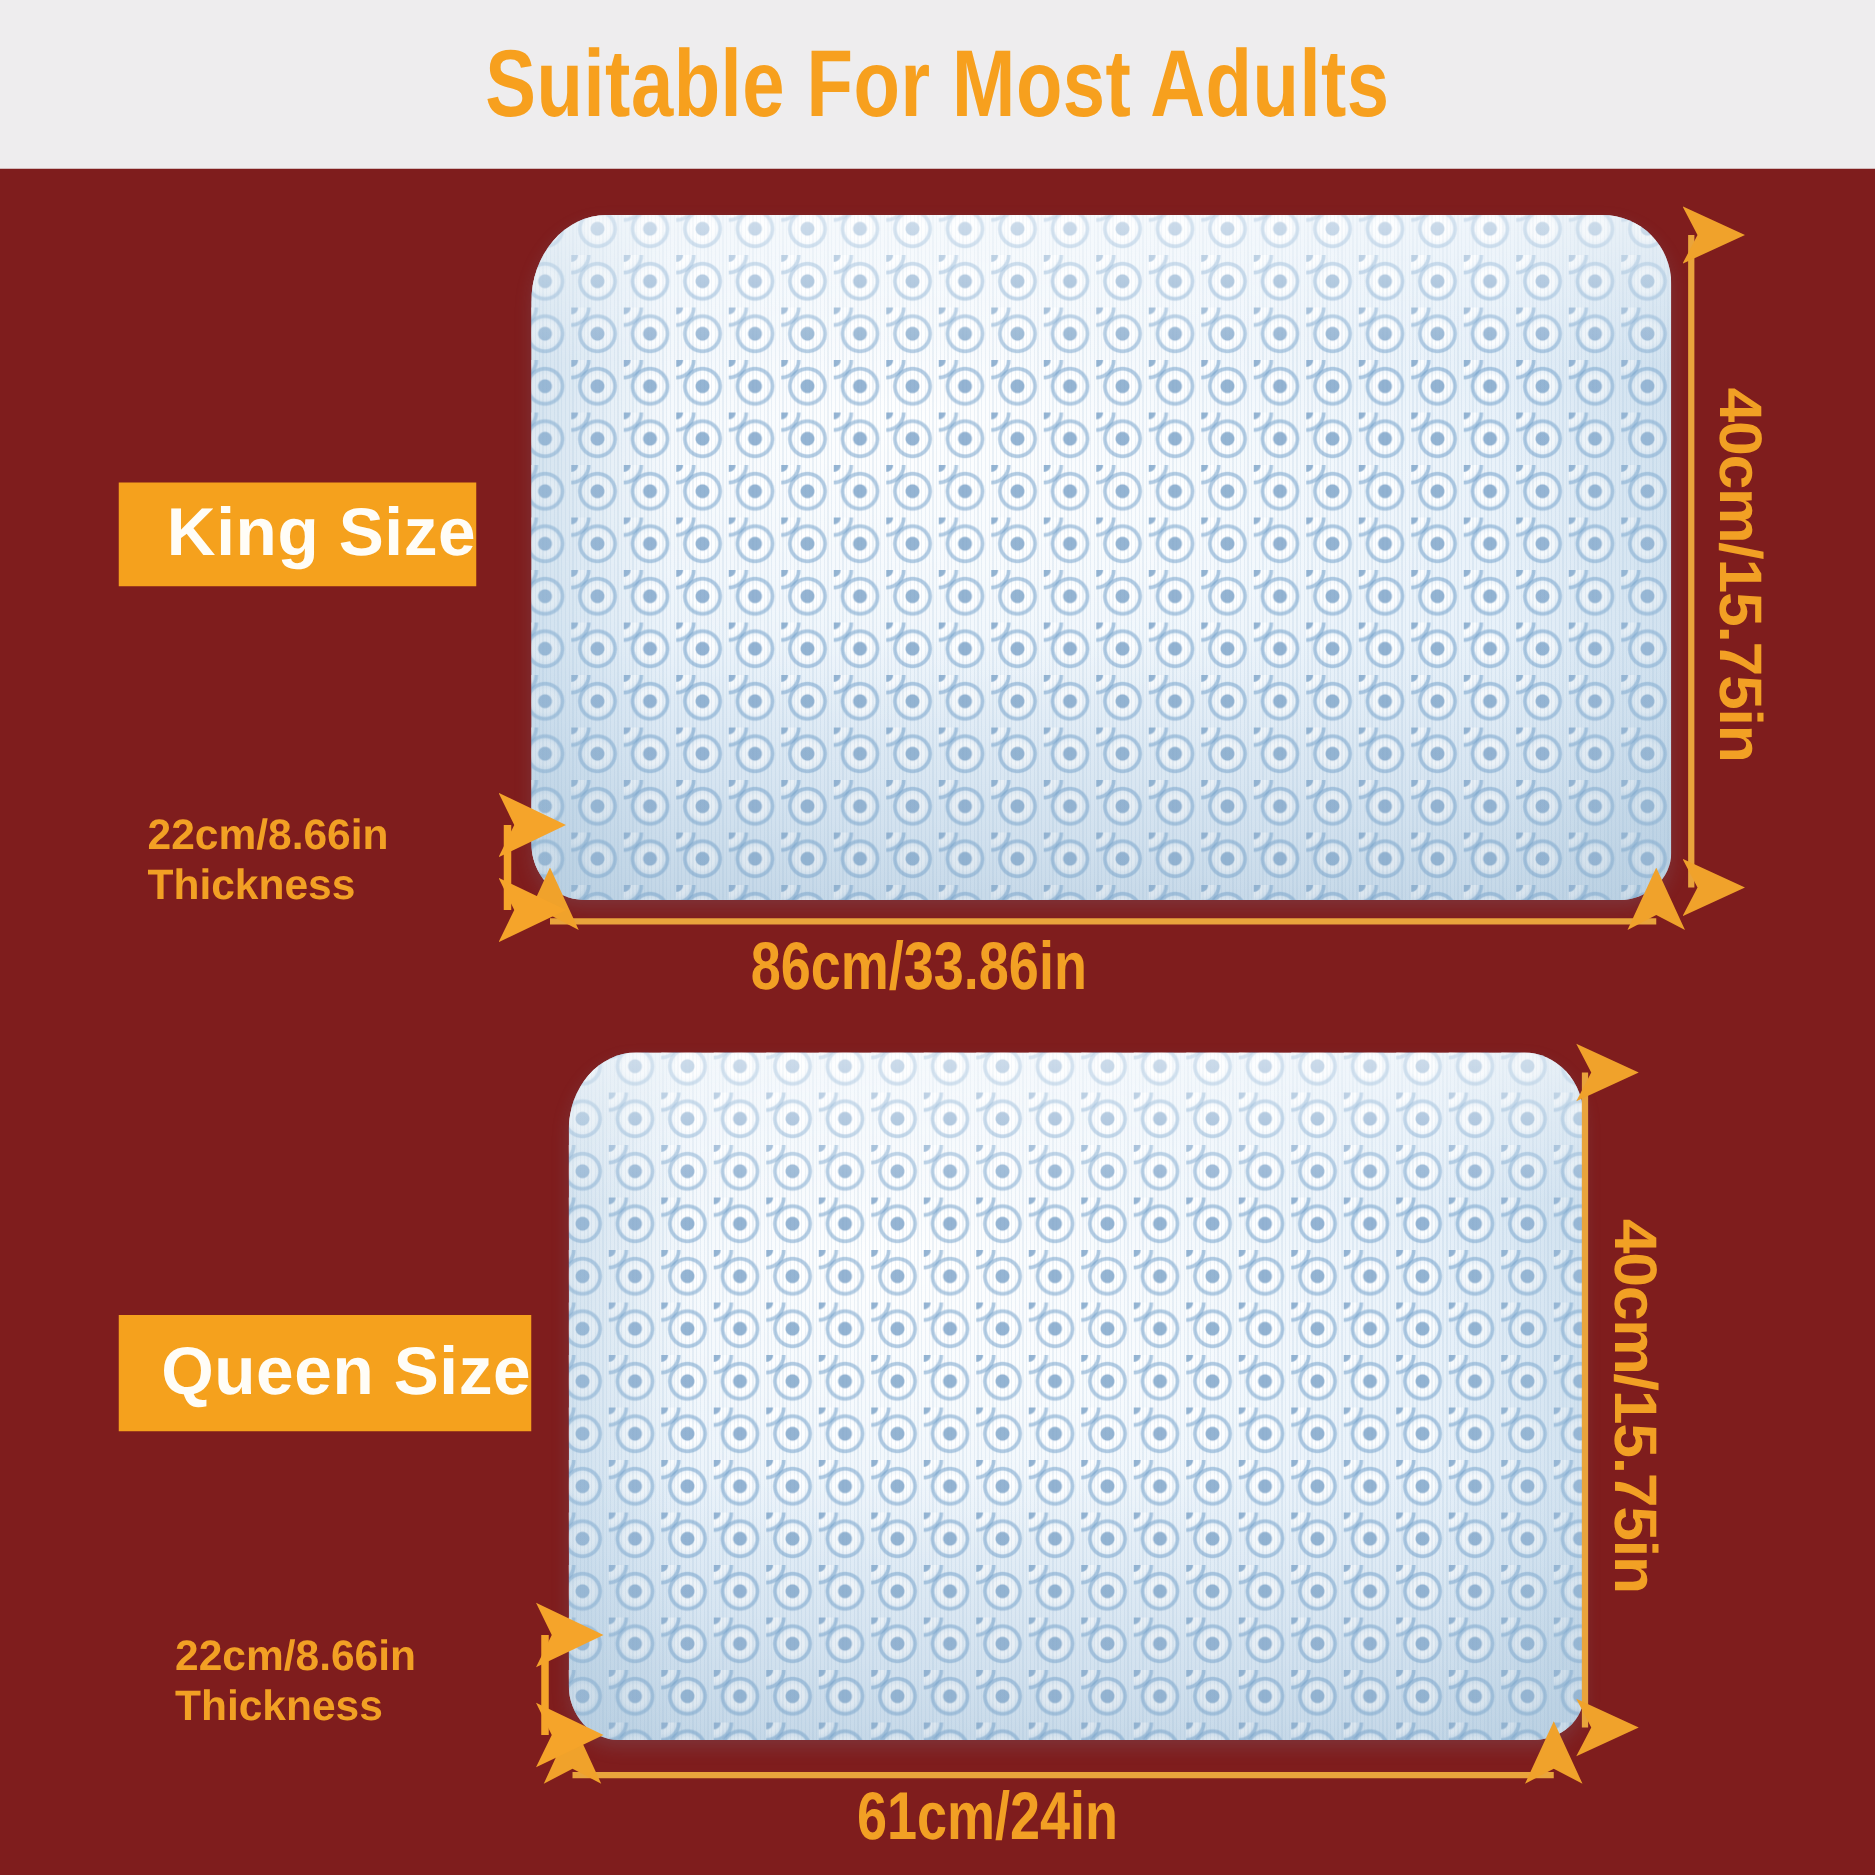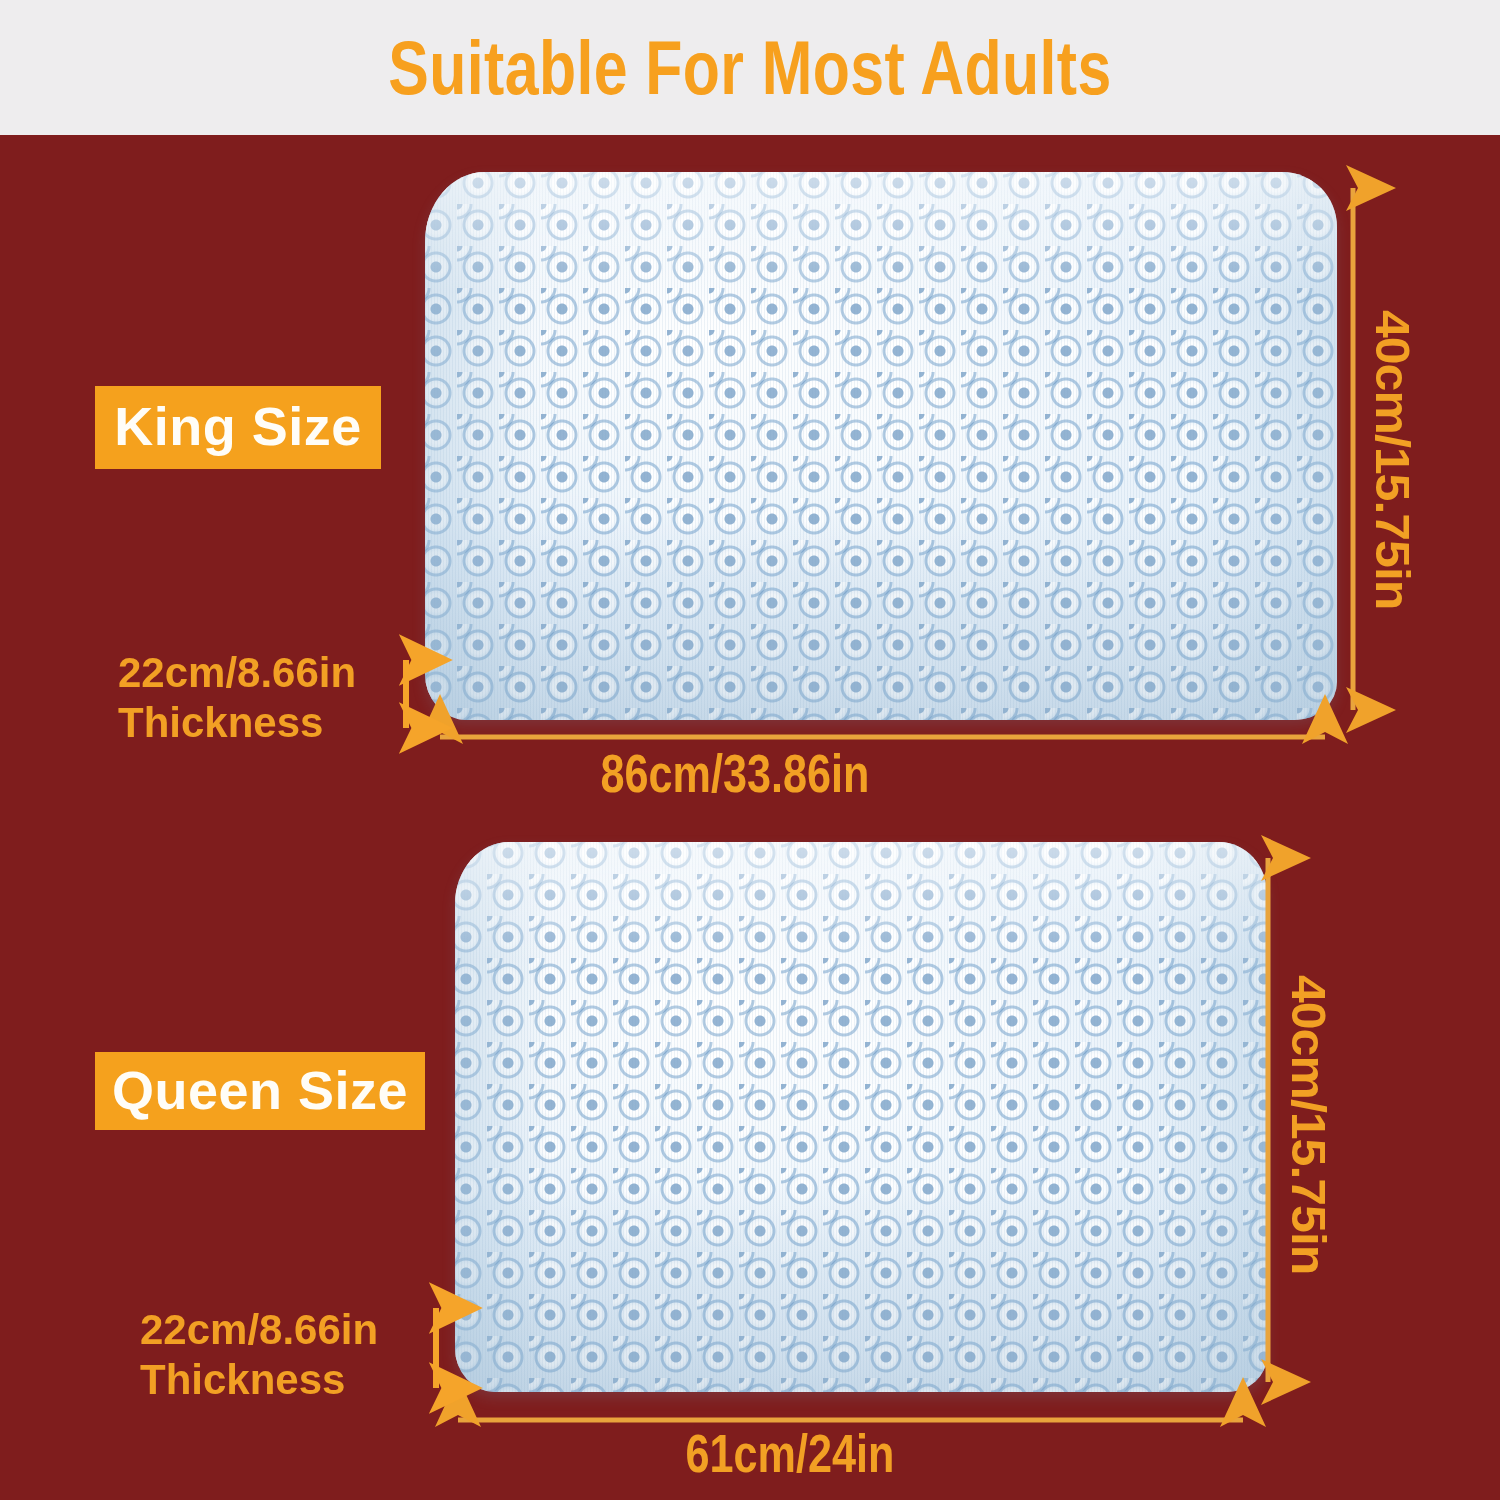--- a/index.html
+++ b/index.html
@@ -46,29 +46,29 @@
   }
 
   
   .size-badge {
     position: absolute;
     background: #F5A11D;
     color: #fffdf7;
     font-weight: bold;
     display: flex;
     align-items: center;
-    justify-content: center;
+    justify-content: flex-end;
     font-size: 54px;
     letter-spacing: 0.5px;
     line-height: 1;
     padding-bottom: 3px;
     box-sizing: border-box;
   }
   #badge-king  { left: 95px;  top: 386px;  width: 286px; height: 83px; }
-  #badge-queen { left: 95px;  top: 1052px; width: 330px; height: 78px; }
+  #badge-queen { left: 95px;  top: 1052px; width: 330px; height: 93px; }
 
   
   .pillow {
     position: absolute;
     overflow: hidden;
     background:
       radial-gradient(ellipse 75% 62% at 32% 30%, rgba(255,255,255,0.95) 0%, rgba(255,255,255,0.35) 45%, rgba(255,255,255,0) 72%),
       radial-gradient(ellipse 110% 90% at 50% 45%, #f4f9fd 0%, #e3eef8 52%, #cfe0ee 82%, #bed5e8 100%);
   }
   
@@ -125,21 +125,21 @@
   
   .dim-condensed {
     font-family: "Liberation Sans Narrow", "Liberation Sans", sans-serif;
     transform: scaleX(0.80);
   }
 
   .thickness-block {
     position: absolute;
     color: #F2A024;
     font-weight: bold;
-    font-size: 42px;
+    font-size: 34px;
     line-height: 1.18;
     text-align: left;
     white-space: nowrap;
   }
   #thickness-king  { left: 118px; top: 648px; }
   #thickness-queen { left: 140px; top: 1305px; }
 
   #width-king  { left: 735px; top: 745px; font-size: 54px; transform: scaleX(0.80) translateX(-50%); transform-origin: left center; }
   #width-queen { left: 790px; top: 1425px; font-size: 54px; transform: scaleX(0.80) translateX(-50%); transform-origin: left center; }
 

